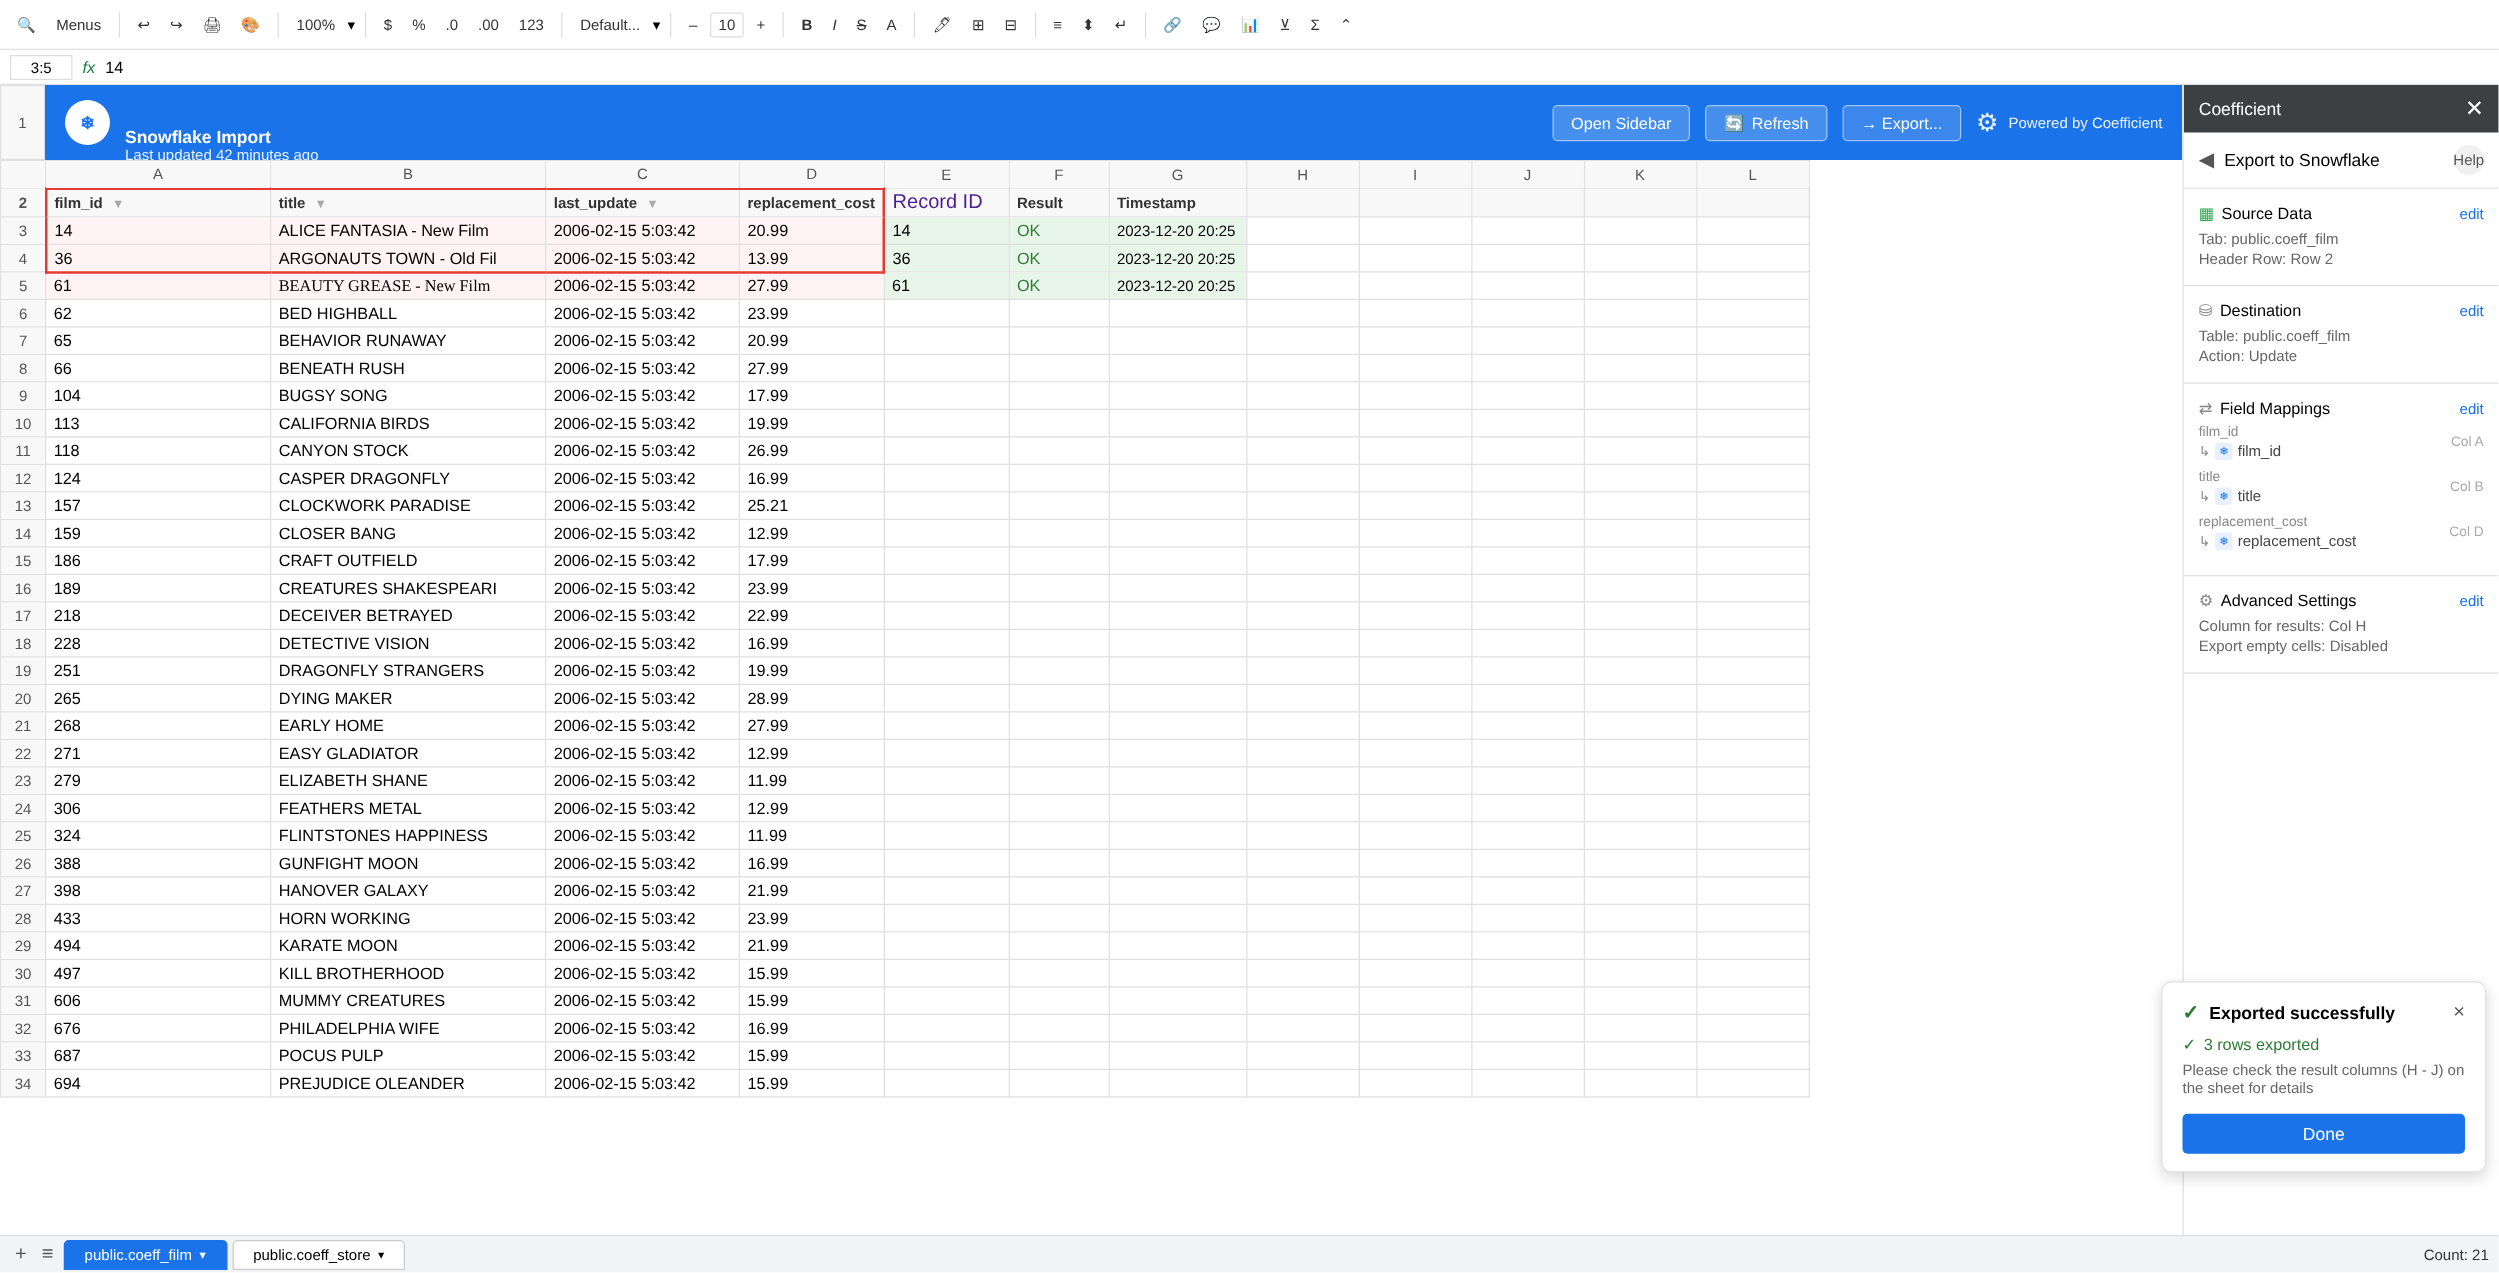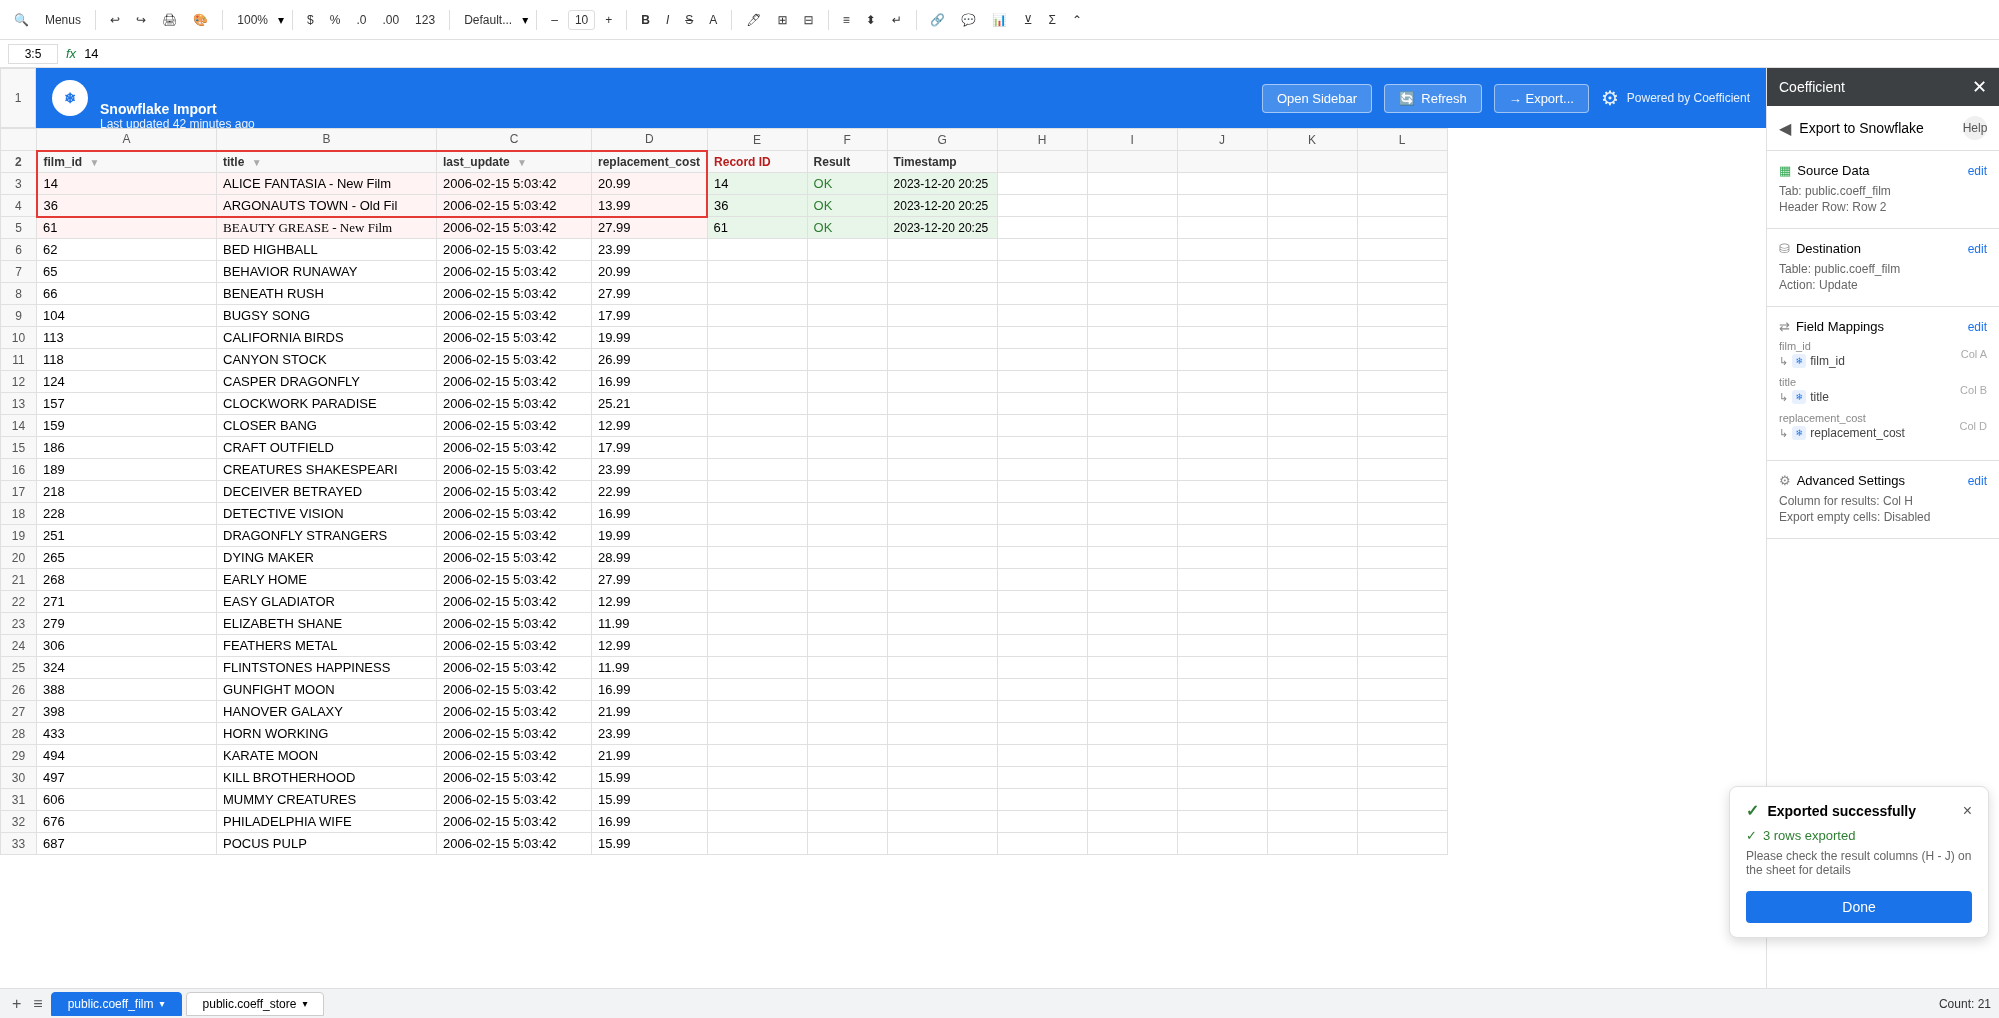--- a/index.html
+++ b/index.html
@@ -152,21 +152,21 @@
       cursor: pointer;
       display: flex; align-items: center; gap: 6px;
     }
     .sheet-tab-blue { background: #1a73e8 !important; color: white !important; border-color: #1a73e8 !important; text-align: right; }
     .sheet-add { background: none; border: none; font-size: 16px; cursor: pointer; color: #555; padding: 0 4px; }
     .sheet-menu { background: none; border: none; font-size: 16px; cursor: pointer; color: #555; padding: 0 4px; }
     .status-bar-right { margin-left: auto; font-size: 12px; color: #333; }
 
     
     .right-panel {
-      width: 233px;
+      width: 253px;
       border-left: 1px solid #e0e0e0;
       background: #fff;
       display: flex;
       flex-direction: column;
       overflow: hidden;
     }
     .panel-header {
       background: #3c4043;
       color: white;
       padding: 8px 12px;
@@ -382,21 +382,21 @@
               <span style="color:#333">title</span>
               <span style="color:#aaa;font-size:10px;margin-left:4px;">▼</span>
             </td>
             <td style="font-size: 12px; font-weight: bold; border-top: 2px solid rgb(229, 57, 53);">
               <span style="color:#333">last_update</span>
               <span style="color:#aaa;font-size:10px;margin-left:4px;">▼</span>
             </td>
             <td style="font-size: 12px; font-weight: bold; border-right: 2px solid rgb(229, 57, 53); border-top: 2px solid rgb(229, 57, 53);">
               <span style="color:#333">replacement_cost</span>
             </td>
-            <td style="font-size:12px;font-weight:bold;color:#b91c1c">Record ID</td>
+            <td style="font-size:16px;font-weight:normal;color:#4c1d95">Record ID</td>
             <td style="font-size:12px;font-weight:bold;color:#333">Result</td>
             <td style="font-size:12px;font-weight:bold;color:#333">Timestamp</td>
             <td></td>
             <td></td>
             <td></td>
             <td></td>
             <td></td>
           </tr>
 
         <tr style="background: rgb(255, 255, 255);">
@@ -846,20 +846,35 @@
               <td></td>
               <td></td>
               <td></td>
               <td></td>
               <td></td>
             </tr>
             <tr>
               <td class="row-header">33</td>
               <td>687</td>
               <td>POCUS PULP</td>
+              <td>2006-02-15 5:03:42</td>
+              <td>15.99</td>
+              <td></td>
+              <td></td>
+              <td></td>
+              <td></td>
+              <td></td>
+              <td></td>
+              <td></td>
+              <td></td>
+            </tr>
+            <tr>
+              <td class="row-header">34</td>
+              <td>694</td>
+              <td>PREJUDICE OLEANDER</td>
               <td>2006-02-15 5:03:42</td>
               <td>15.99</td>
               <td></td>
               <td></td>
               <td></td>
               <td></td>
               <td></td>
               <td></td>
               <td></td>
               <td></td>

